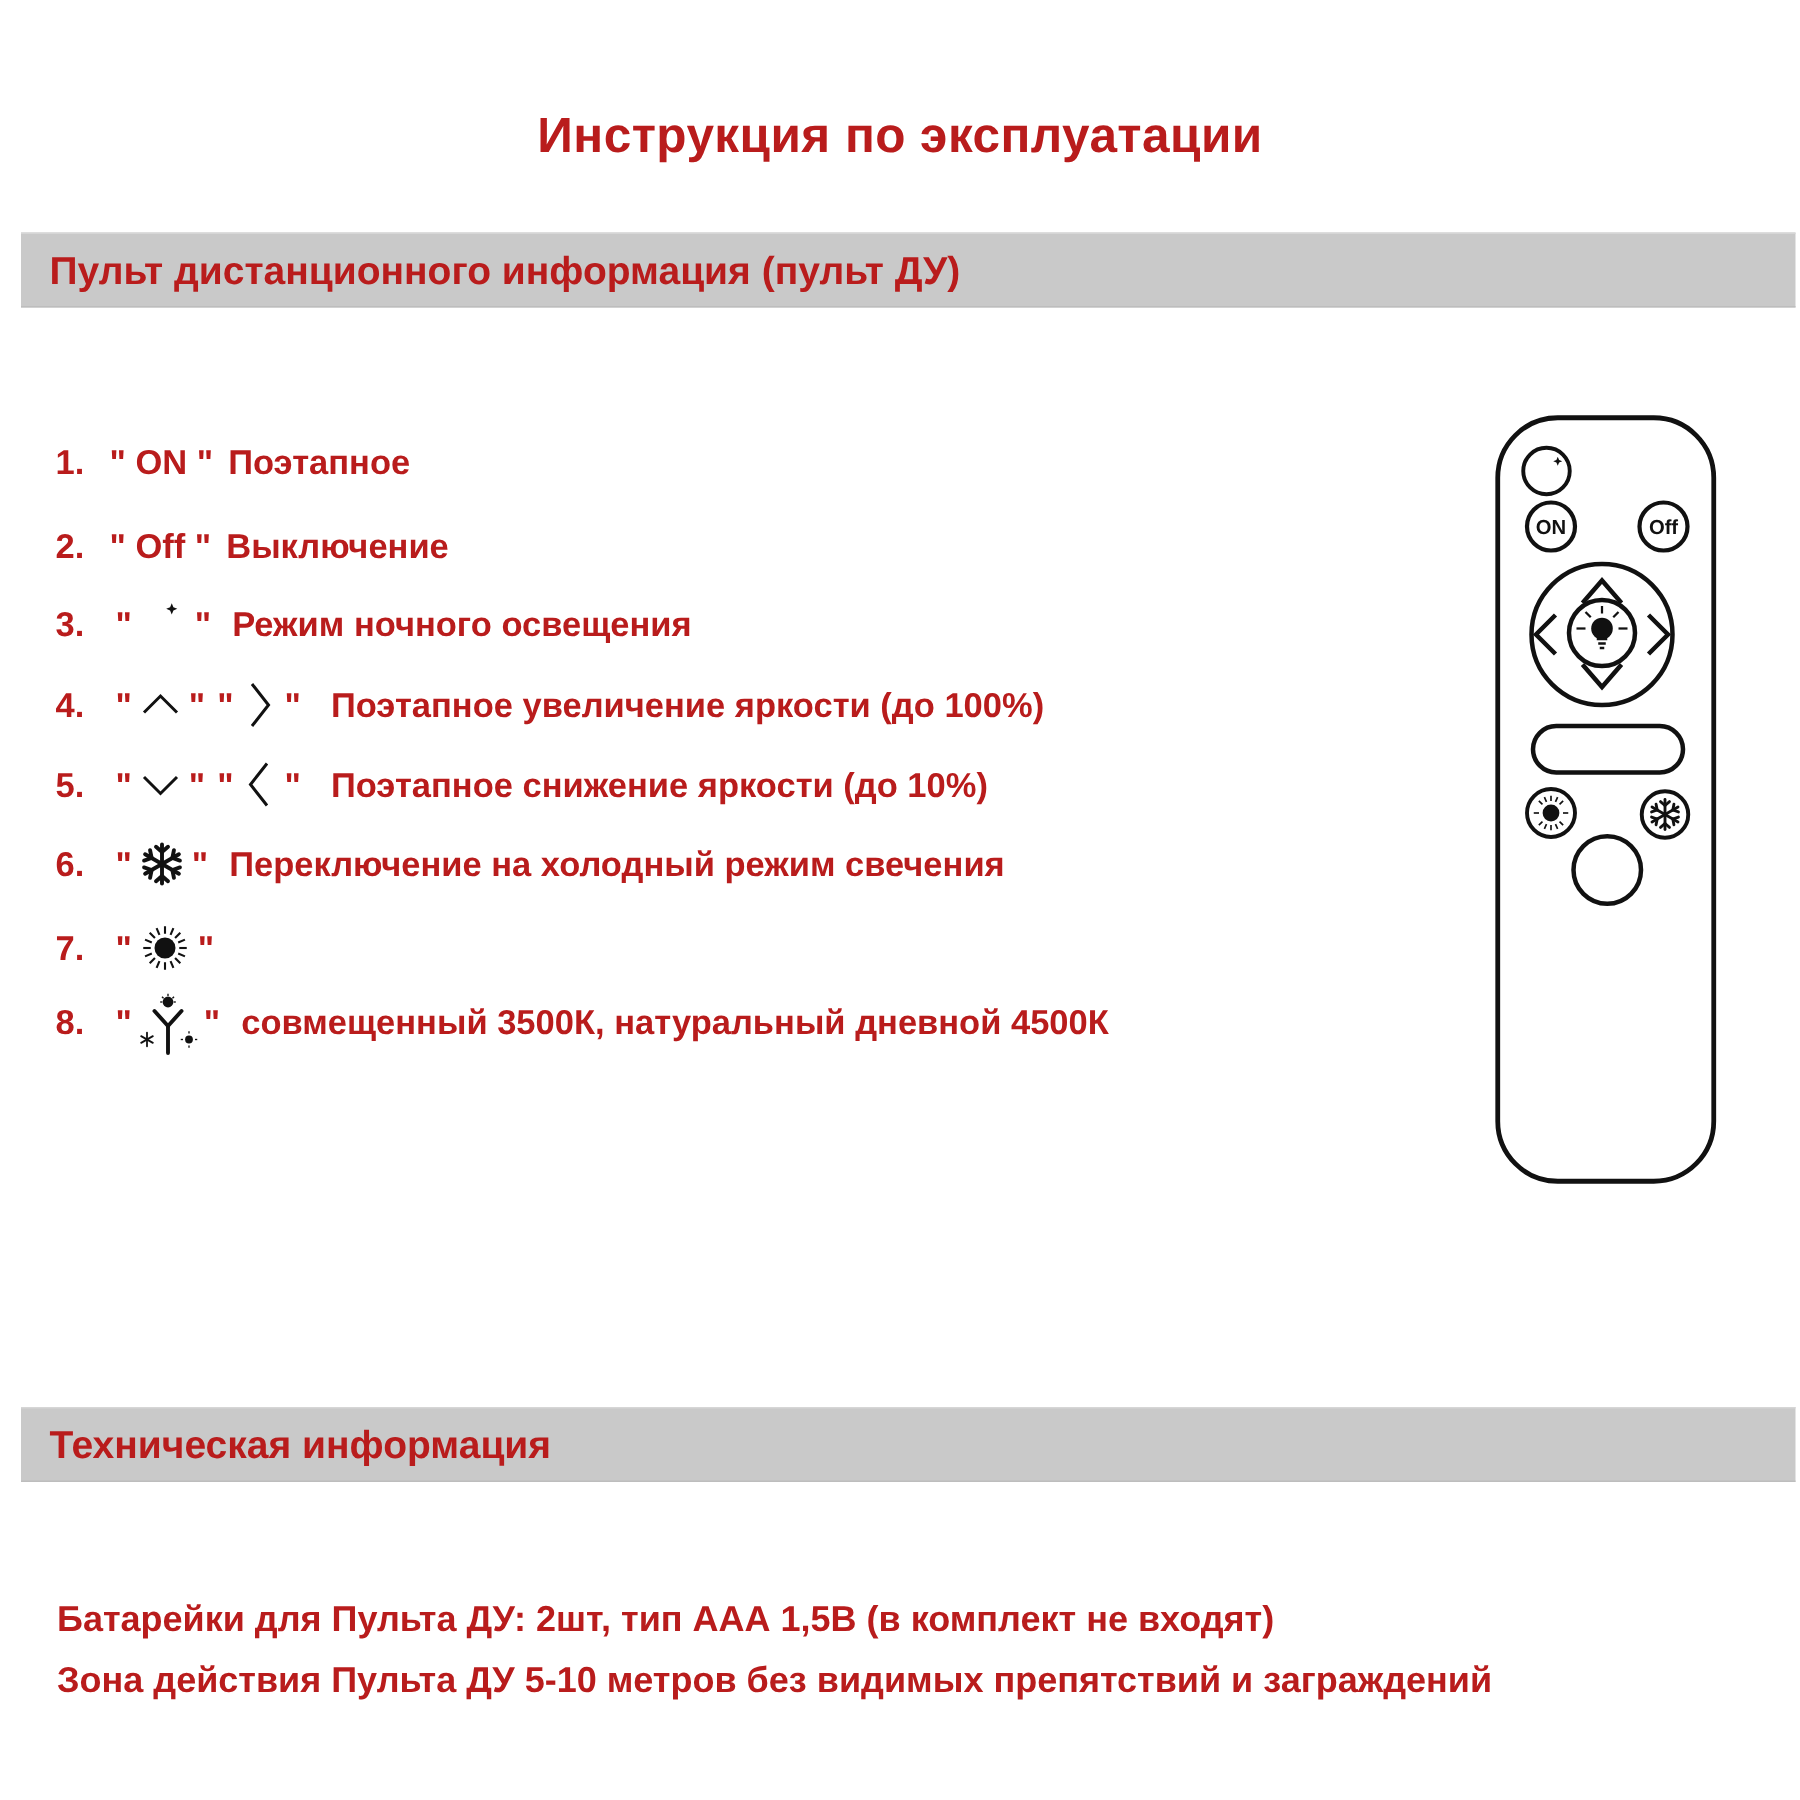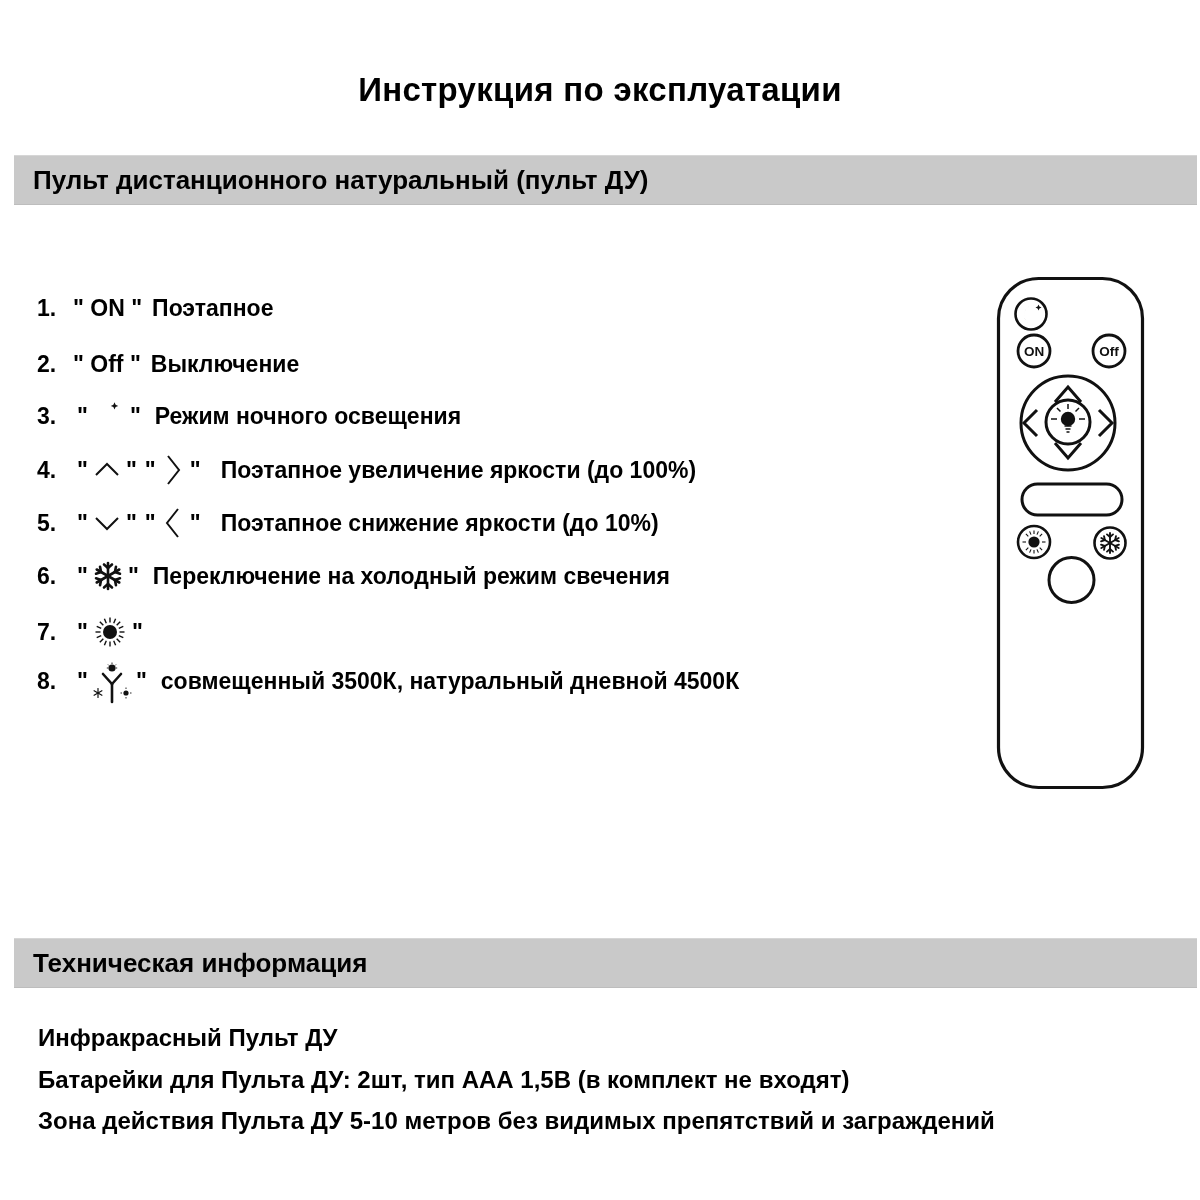--- a/index.html
+++ b/index.html
@@ -1,18 +1,18 @@
 <!DOCTYPE html>
 <html><head>
 <meta charset="utf-8">
 <style>
   html,body{margin:0;padding:0;background:#fff;}
   .page{
     position:relative;width:1200px;height:1200px;background:#ffffff;
-    font-family:"Liberation Sans", sans-serif;font-weight:bold;color:#000000;
+    font-family:"Liberation Sans", sans-serif;font-weight:bold;color:#b91c1c;
     overflow:hidden;
   }
   .title{
     position:absolute;top:72px;left:0;width:100%;text-align:center;
     font-size:33px;line-height:36px;letter-spacing:.3px;
   }
   .section-bar{
     position:absolute;left:14px;right:3px;height:50px;background:#c9c9c9;
     display:flex;align-items:center;box-sizing:border-box;padding-left:19px;
     font-size:26px;border-bottom:1px solid #bdbdbd;border-top:1px solid #d6d6d6;
@@ -39,21 +39,21 @@
   svg{display:block;}
 </style>
 </head>
 <body>
 
 <div class="page">
 
   <div class="title">Инструкция по эксплуатации</div>
 
   <div class="section-bar bar-remote">
-    <span>Пульт дистанционного натуральный (пульт ДУ)</span>
+    <span>Пульт дистанционного информация (пульт ДУ)</span>
   </div>
 
   <div class="item" style="top:293px">
     <span class="num">1.</span>
     <span>" ON "</span>
     <span class="txt">Поэтапное</span>
   </div>
 
   <div class="item" style="top:349px">
     <span class="num">2.</span>
@@ -302,17 +302,16 @@
       </g>
 
       <circle cx="75.5" cy="304" r="22.5" fill="none" stroke="#111" stroke-width="3"></circle>
     </svg>
   </div>
 
   <div class="section-bar bar-tech">
     <span>Техническая информация</span>
   </div>
 
-  <div class="tech-line tl-0">Инфракрасный Пульт ДУ</div>
   <div class="tech-line tl-1">Батарейки для Пульта ДУ: 2шт, тип ААА 1,5В (в комплект не входят)</div>
   <div class="tech-line tl-2">Зона действия Пульта ДУ 5-10 метров без видимых препятствий и заграждений</div>
 
 </div>
 
 </body></html>

